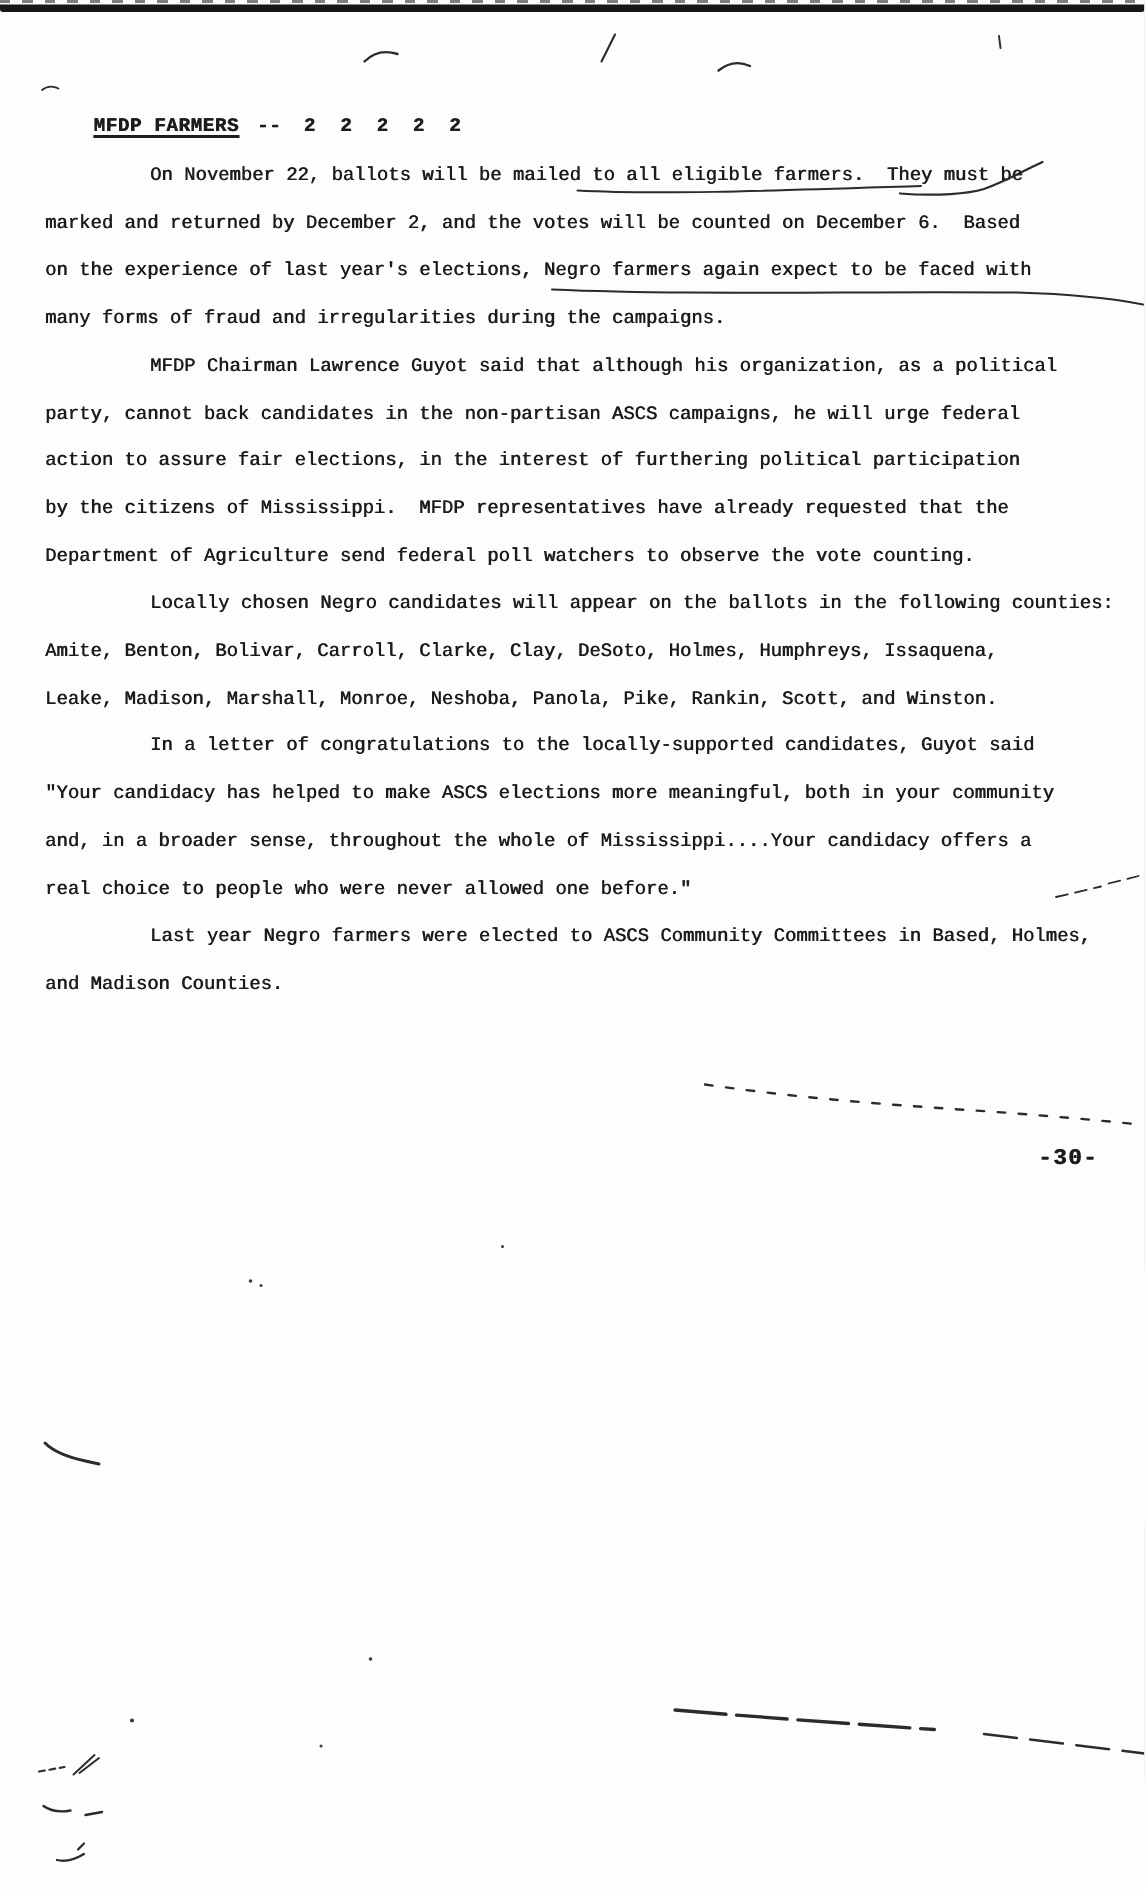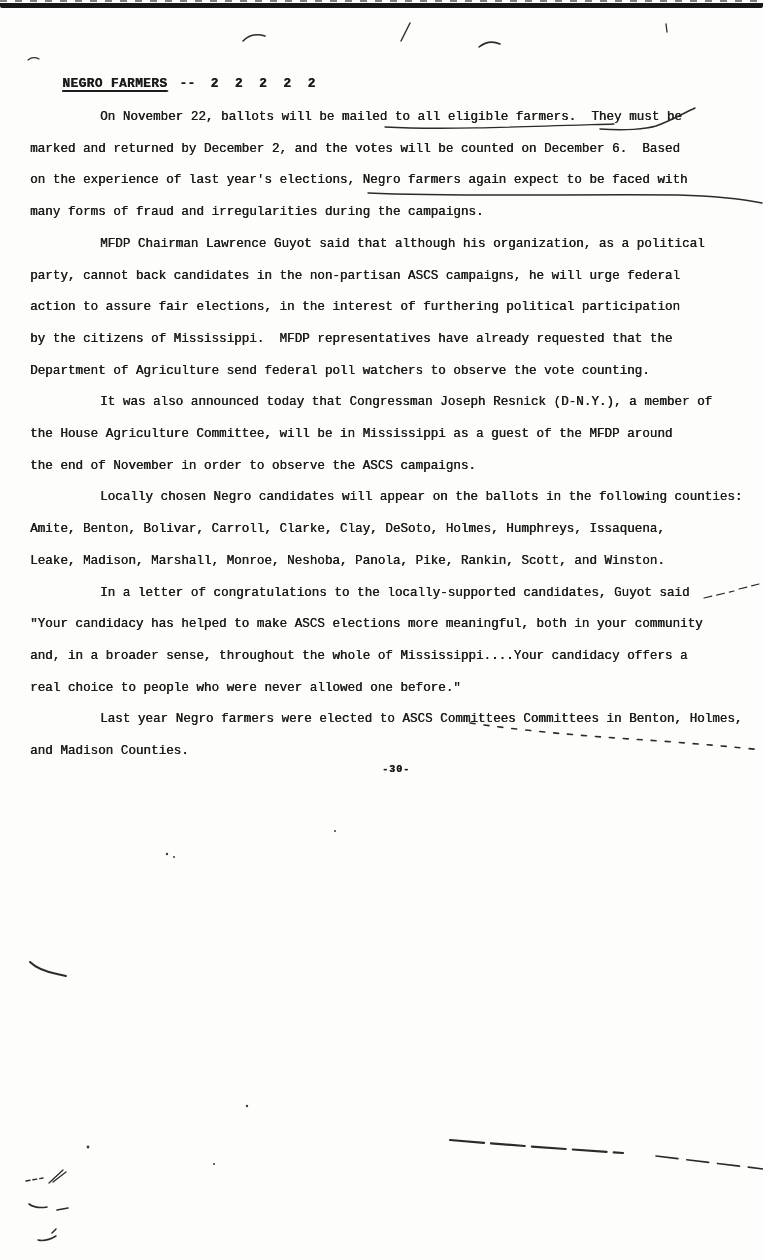--- a/index.html
+++ b/index.html
@@ -39,61 +39,58 @@
   .body-text {
     position: absolute; left: 30px; top: 102px; width: 715px;
     font-size: 12.6px; line-height: 31.7px;
     text-shadow: .4px 0 0 currentColor;
   }
   .body-text p {
     margin: 0; white-space: pre; text-indent: 70px;
   }
   .footer {
     position: absolute; left: 60px; top: 764px; width: 672px;
-    text-align: center;
-    font-size: 10px; font-weight: bold; letter-spacing: 1px;
+    text-align: right;
+    font-size: 15px; font-weight: bold; letter-spacing: 1px;
     text-shadow: .5px 0 0 currentColor;
   }
   .marks { position: absolute; left: 0; top: 0; pointer-events: none; }
   .marks path, .marks circle { fill: none; stroke: #2b2b2b; stroke-linecap: round; }
   .marks circle { fill: #3a3a3a; stroke: none; }
 </style>
 </head>
 <body>
 
 <div class="page">
 
   <div class="top-dashes"></div>
   <div class="top-line"></div>
 
   <div class="header">
-    <span class="title">NEGRO FARMERS</span><span class="sep">--</span><span class="pages">2  2  2  2  2</span>
+    <span class="title">MFDP FARMERS</span><span class="sep">--</span><span class="pages">2  2  2  2  2</span>
   </div>
 
   <div class="body-text">
     <p>On November 22, ballots will be mailed to all eligible farmers.  They must be
 marked and returned by December 2, and the votes will be counted on December 6.  Based
 on the experience of last year's elections, Negro farmers again expect to be faced with
 many forms of fraud and irregularities during the campaigns.</p>
     <p>MFDP Chairman Lawrence Guyot said that although his organization, as a political
 party, cannot back candidates in the non-partisan ASCS campaigns, he will urge federal
 action to assure fair elections, in the interest of furthering political participation
 by the citizens of Mississippi.  MFDP representatives have already requested that the
 Department of Agriculture send federal poll watchers to observe the vote counting.</p>
-    <p>It was also announced today that Congressman Joseph Resnick (D-N.Y.), a member of
-the House Agriculture Committee, will be in Mississippi as a guest of the MFDP around
-the end of November in order to observe the ASCS campaigns.</p>
     <p>Locally chosen Negro candidates will appear on the ballots in the following counties:
 Amite, Benton, Bolivar, Carroll, Clarke, Clay, DeSoto, Holmes, Humphreys, Issaquena,
 Leake, Madison, Marshall, Monroe, Neshoba, Panola, Pike, Rankin, Scott, and Winston.</p>
     <p>In a letter of congratulations to the locally-supported candidates, Guyot said
 "Your candidacy has helped to make ASCS elections more meaningful, both in your community
 and, in a broader sense, throughout the whole of Mississippi....Your candidacy offers a
 real choice to people who were never allowed one before."</p>
-    <p>Last year Negro farmers were elected to ASCS Committees Committees in Benton, Holmes,
+    <p>Last year Negro farmers were elected to ASCS Community Committees in Based, Holmes,
 and Madison Counties.</p>
   </div>
 
   <div class="footer">-30-</div>
 
   <svg class="marks" width="763" height="1260" viewBox="0 0 763 1260">
 
     <path d="M28,60 Q33,56 39,59" stroke-width="1.2"></path>
     <path d="M243,41 Q252,32 265,36" stroke-width="1.6"></path>
     <path d="M401,41 L410,23" stroke-width="1.4"></path>

